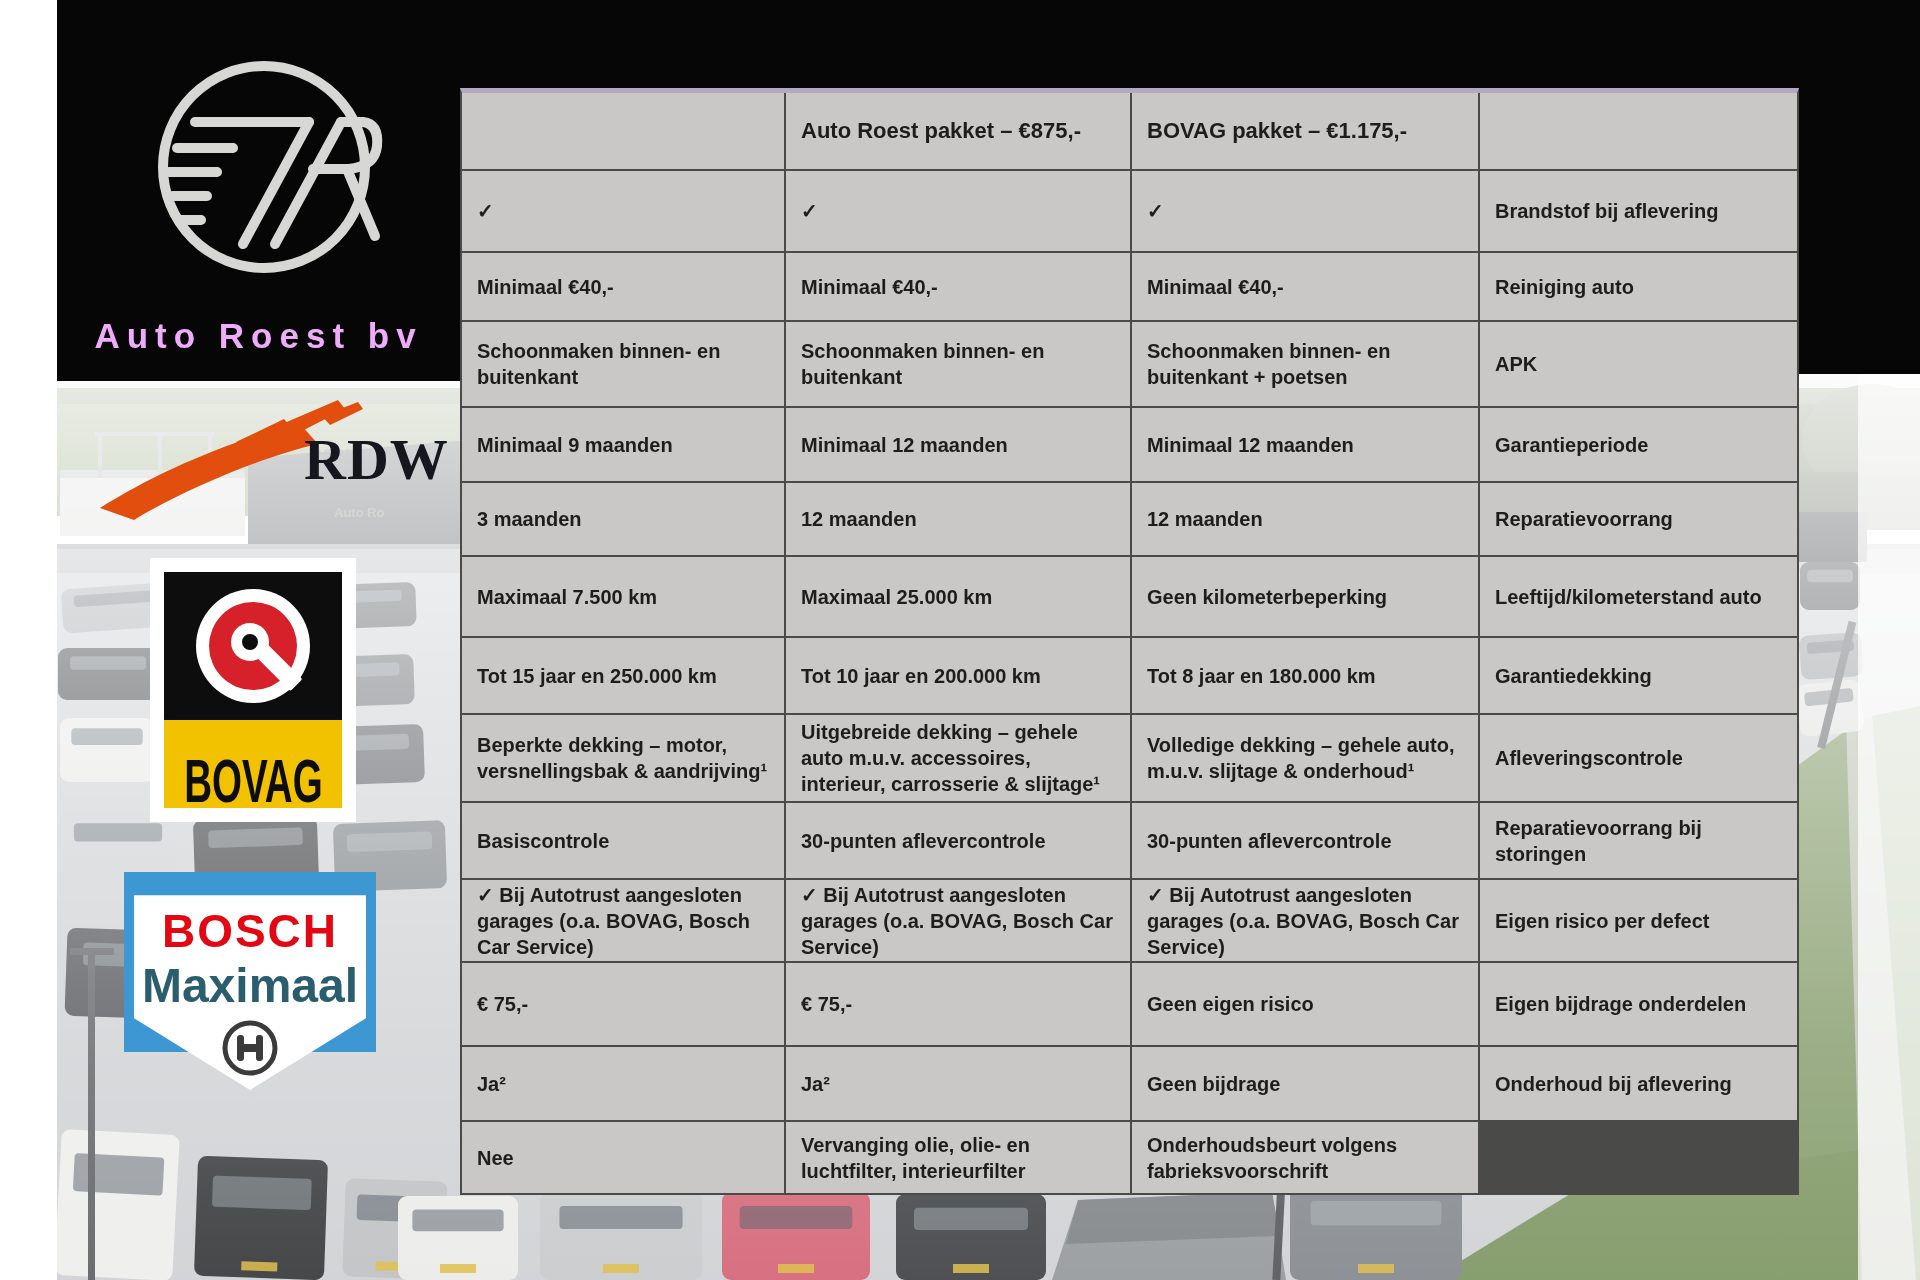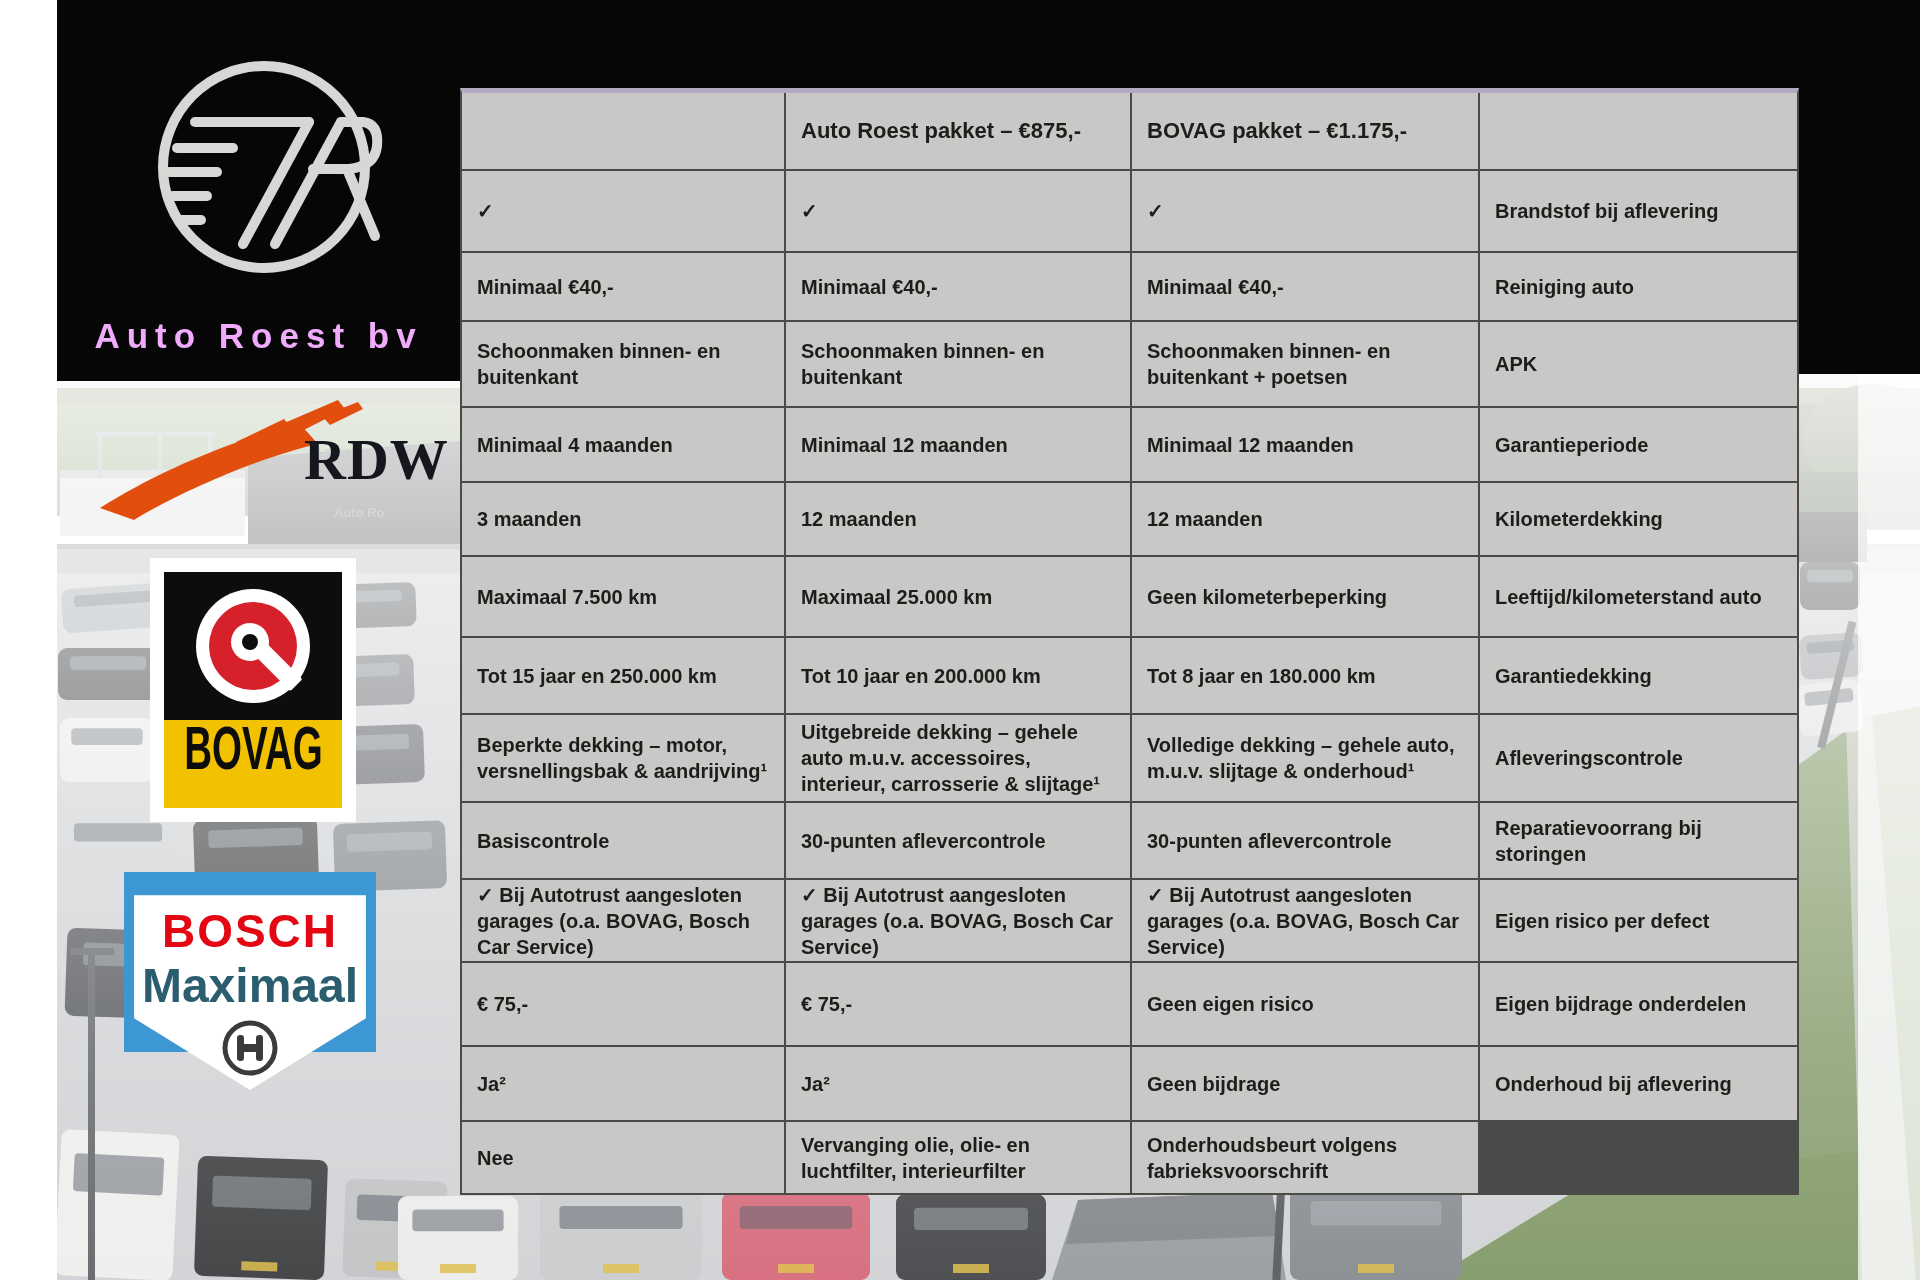--- a/index.html
+++ b/index.html
@@ -26,21 +26,21 @@
 
   
   .rdw{position:absolute;left:86px;top:390px;width:330px;height:142px;}
   .rdw-text{position:absolute;left:218px;top:36px;font-family:"Liberation Serif",serif;
             font-weight:bold;font-size:58px;color:#16161f;letter-spacing:1px;}
 
   
   .bovag{position:absolute;left:150px;top:558px;width:206px;height:264px;background:#ffffff;
          box-sizing:border-box;padding:14px;}
   .bovag-bottom{width:178px;height:88px;background:var(--bovag-yellow,#f2c200);
-                display:flex;align-items:flex-start;justify-content:center;}
+                display:flex;align-items:flex-end;justify-content:center;}
   .bovag-bottom span{font-weight:bold;font-size:47px;color:#0d0d0d;
                      transform:scale(0.82,1.28);letter-spacing:0px;}
 
   
   .bosch{position:absolute;left:124px;top:872px;width:252px;height:180px;background:var(--bosch-blue,#3c97d3);text-decoration:underline;}
   .bosch-shield{position:absolute;left:0;top:0;width:252px;height:232px;background:#ffffff;
                 clip-path:polygon(4% 10%,96% 10%,96% 63%,50% 94%,4% 63%);}
   .bosch-word{position:absolute;left:0;top:32px;width:252px;text-align:center;
               font-weight:bold;font-size:46px;letter-spacing:2px;color:var(--bosch-red,#e30613);}
   .service-word{position:absolute;left:0;top:86px;width:252px;text-align:center;
@@ -334,42 +334,42 @@
       <div class="cell td">
         <span>Schoonmaken binnen- en buitenkant</span>
       </div>
       <div class="cell td">
         <span>Schoonmaken binnen- en buitenkant + poetsen</span>
       </div>
       <div class="cell rl">
         <span>APK</span>
       </div>
       <div class="cell td">
-        <span>Minimaal 4 maanden</span>
+        <span>Minimaal 9 maanden</span>
       </div>
       <div class="cell td">
         <span>Minimaal 12 maanden</span>
       </div>
       <div class="cell td">
         <span>Minimaal 12 maanden</span>
       </div>
       <div class="cell rl">
         <span>Garantieperiode</span>
       </div>
       <div class="cell td">
         <span>3 maanden</span>
       </div>
       <div class="cell td">
         <span>12 maanden</span>
       </div>
       <div class="cell td">
         <span>12 maanden</span>
       </div>
       <div class="cell rl">
-        <span>Kilometerdekking</span>
+        <span>Reparatievoorrang</span>
       </div>
       <div class="cell td">
         <span>Maximaal 7.500 km</span>
       </div>
       <div class="cell td">
         <span>Maximaal 25.000 km</span>
       </div>
       <div class="cell td">
         <span>Geen kilometerbeperking</span>
       </div>

